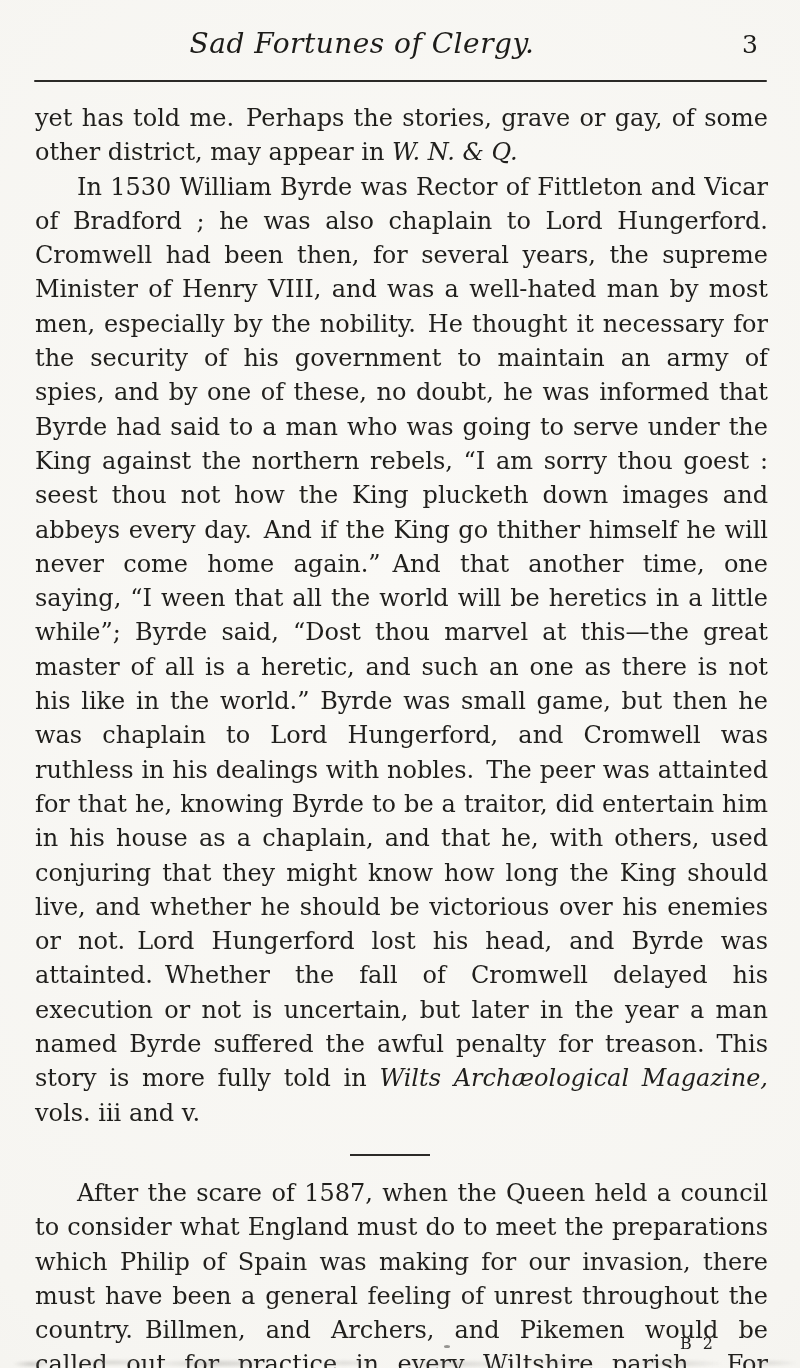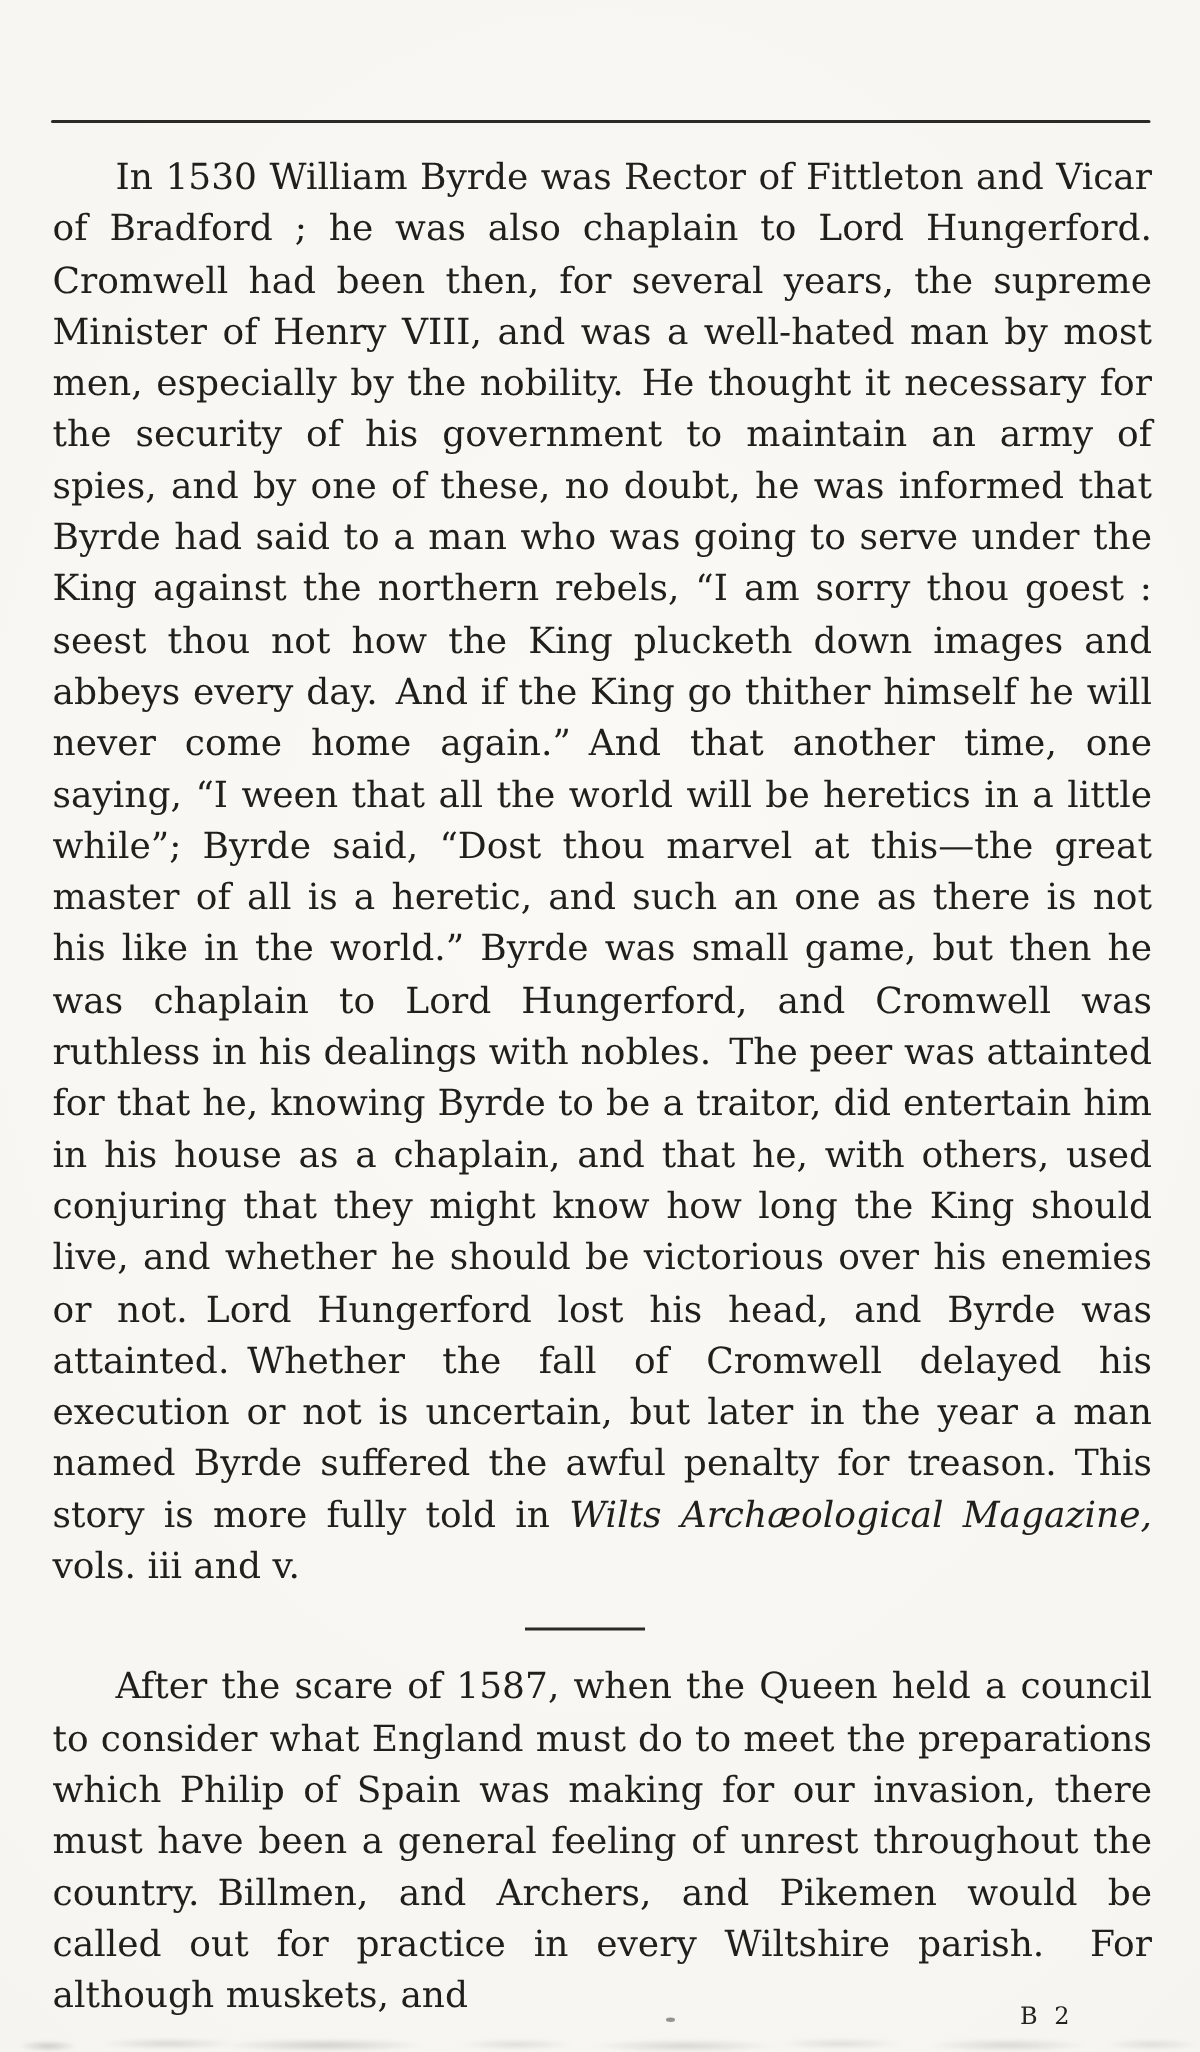--- a/index.html
+++ b/index.html
@@ -106,24 +106,29 @@
     height: 3px;
     background: rgba(70,68,64,.55);
     border-radius: 50%;
   }
 </style>
 </head>
 <body>
 
 <div class="page">
 
+  <header class="page-header">
+    <span class="running-title">Sad Fortunes of Clergy.</span>
+    <span class="page-number">3</span>
+  </header>
 
   <div class="header-rule"></div>
 
   <main class="page-body">
+      <p class="para"><span class="">yet has told me. Perhaps the stories, grave or gay, of some other district, may appear in </span><span class="italic">W. N. &amp; Q.</span></p>
       <p class="para indent"><span class="">In 1530 William Byrde was Rector of Fittleton and Vicar of Bradford ; he was also chaplain to Lord Hungerford. Cromwell had been then, for several years, the supreme Minister of Henry VIII, and was a well-hated man by most men, especially by the nobility. He thought it necessary for the security of his government to maintain an army of spies, and by one of these, no doubt, he was informed that Byrde had said to a man who was going to serve under the King against the northern rebels, “I am sorry thou goest : seest thou not how the King plucketh down images and abbeys every day. And if the King go thither himself he will never come home again.” And that another time, one saying, “I ween that all the world will be heretics in a little while”; Byrde said, “Dost thou marvel at this—the great master of all is a heretic, and such an one as there is not his like in the world.” Byrde was small game, but then he was chaplain to Lord Hungerford, and Cromwell was ruthless in his dealings with nobles. The peer was attainted for that he, knowing Byrde to be a traitor, did entertain him in his house as a chaplain, and that he, with others, used conjuring that they might know how long the King should live, and whether he should be victorious over his enemies or not. Lord Hungerford lost his head, and Byrde was attainted. Whether the fall of Cromwell delayed his execution or not is uncertain, but later in the year a man named Byrde suffered the awful penalty for treason. This story is more fully told in </span><span class="italic">Wilts Archæological Magazine,</span><span class=""> vols. iii and v.</span></p>
       <div class="divider"></div>
       <p class="para indent"><span class="">After the scare of 1587, when the Queen held a council to consider what England must do to meet the preparations which Philip of Spain was making for our invasion, there must have been a general feeling of unrest throughout the country. Billmen, and Archers, and Pikemen would be called out for practice in every Wiltshire parish.  For although muskets, and</span></p>
     </main>
 
   <span class="signature-mark">B 2</span>
 
   <div class="speck"></div>
   <div class="scan-edge"></div>
 

